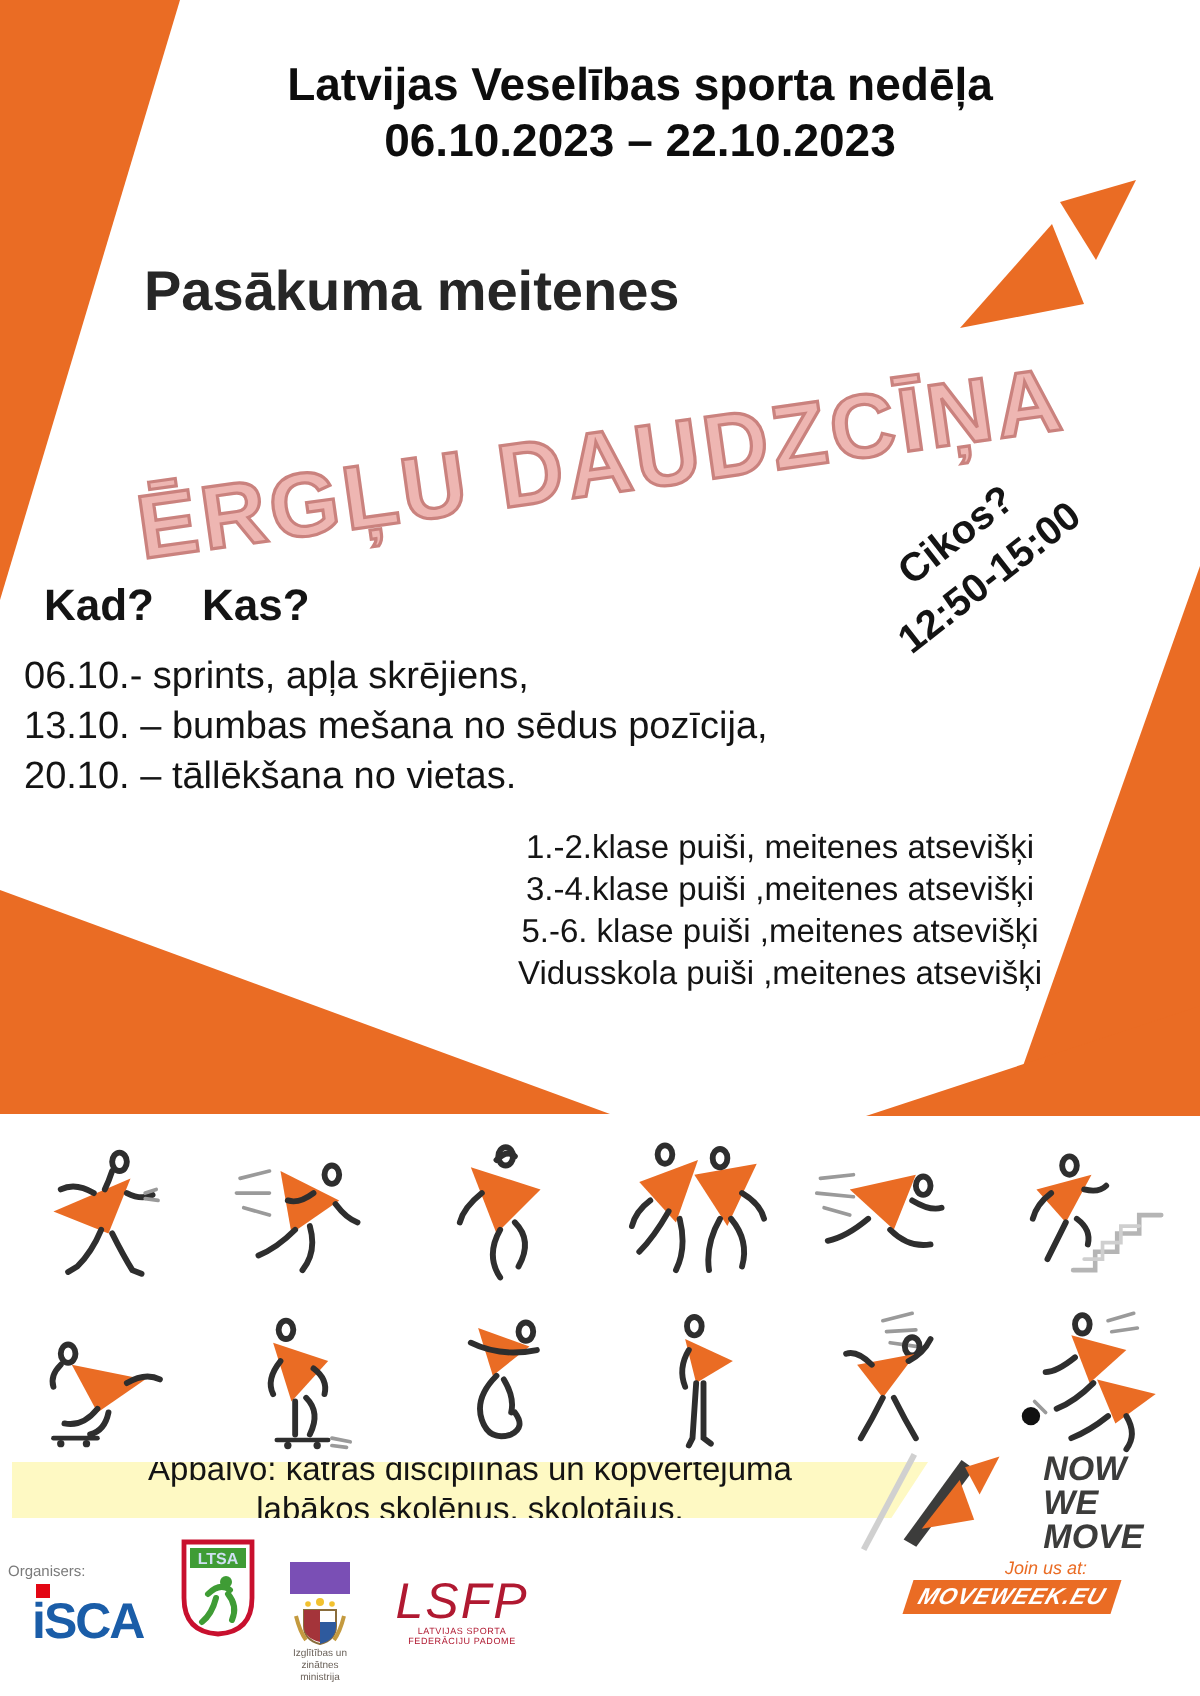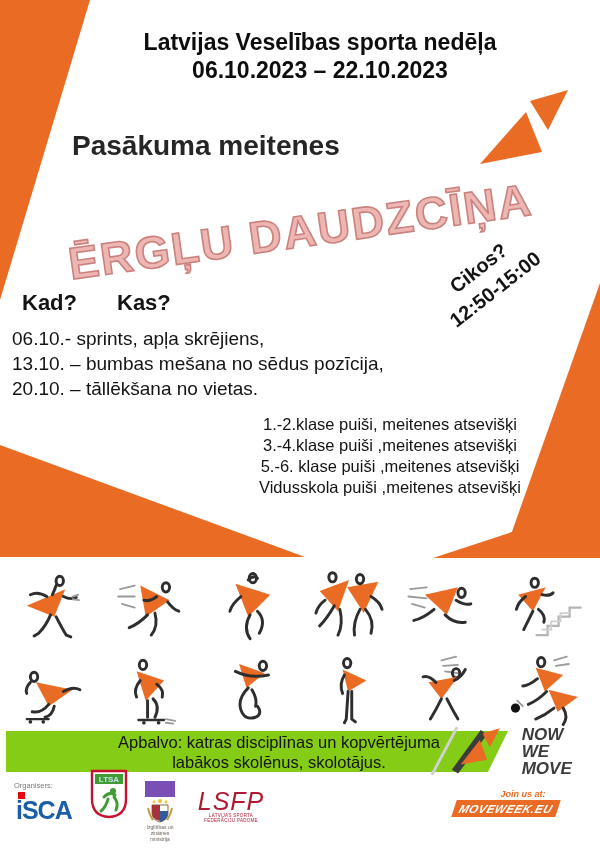--- a/index.html
+++ b/index.html
@@ -17,51 +17,51 @@
   .event-title{
     left:28px;top:206px;width:545px;text-align:center;
     font-size:45px;font-weight:bold;letter-spacing:2px;
     color:#eeb6b2;-webkit-text-stroke:1.6px #ca827e;
     transform:rotate(-8deg);transform-origin:50% 50%;white-space:nowrap;}
   .time-block{
     left:392px;top:252px;width:190px;text-align:center;
     font-size:20px;font-weight:600;line-height:27px;color:#141414;
     transform:rotate(-38deg);}
   
-  .kadkas{left:22px;top:290px;display:flex;gap:40px;
+  .kadkas{left:22px;top:290px;display:flex;gap:24px;
     font-size:22px;font-weight:600;color:#141414;}
   .sched{left:12px;top:326px;font-size:19px;line-height:25px;color:#141414;}
   
   .groups{left:180px;top:414px;width:420px;text-align:center;color:#141414;}
   .groups .g-head{font-size:16px;font-weight:bold;margin-bottom:2px;}
   .groups .g-item{font-size:16.5px;line-height:21px;}
   
   .fig-grid{left:8px;top:568px;width:584px;display:grid;
     grid-template-columns:repeat(6,1fr);grid-auto-rows:80px;row-gap:4px;}
   .fig-cell{display:flex;align-items:center;justify-content:center;}
   
-  .award-band{left:6px;top:731px;width:458px;height:41px;background:#84cc16;
+  .award-band{left:6px;top:731px;width:458px;height:28px;background:#fef9c3;
     clip-path:polygon(0 0,100% 0,96% 100%,0 100%);
     display:flex;flex-direction:column;justify-content:center;text-align:center;
-    font-size:16.5px;line-height:20px;color:#141414;padding-left:44px;}
+    font-size:16.5px;line-height:20px;color:#141414;}
   .diag-line{left:443px;top:724px;width:3px;height:54px;background:#d0d0d0;
     transform:rotate(28deg);}
   
   .nwm{left:450px;top:722px;width:146px;}
   .nwm-top{display:flex;align-items:flex-start;gap:19px;}
   .nwm-text{margin-left:2px;margin-top:4px;font-style:italic;font-weight:bold;
     color:#3c3c3b;font-size:17px;line-height:17px;letter-spacing:0px;}
-  .nwm-join{margin-top:12px;text-align:center;font-size:9px;font-style:italic;
-    font-weight:bold;color:#ea6c24;}
+  .nwm-join{margin-top:2px;text-align:center;font-size:9px;font-style:italic;
+    font-weight:normal;color:#ea6c24;}
   .nwm-banner{margin-top:1px;margin-left:4px;width:104px;height:17px;background:#ea6c24;
     transform:skewX(-18deg);display:flex;align-items:center;justify-content:center;}
   .nwm-banner span{transform:skewX(0deg);color:#fff;font-style:italic;
     font-weight:bold;font-size:11.5px;letter-spacing:0.5px;}
   
-  .organisers{left:14px;top:781px;font-size:7.5px;color:#7a7a7a;}
+  .organisers{left:4px;top:781px;font-size:7.5px;color:#7a7a7a;}
   .isca{left:16px;top:791px;}
   .ltsa{left:90px;top:769px;}
   .ministry{left:140px;top:781px;width:40px;text-align:center;}
   .ministry .flag{width:30px;height:16px;background:#7a4fb5;margin:0 auto;}
   .ministry .coa{margin:1px auto 0;}
   .ministry .mtxt{font-size:5px;line-height:6px;color:#6b625a;}
   .lsfp{left:196px;top:789px;width:70px;text-align:center;}
   .lsfp .big{font-size:25px;line-height:24px;font-weight:normal;font-style:italic;
     color:#b01931;letter-spacing:1px;}
   .lsfp .sub{font-size:4.5px;color:#b01931;letter-spacing:0.3px;}

